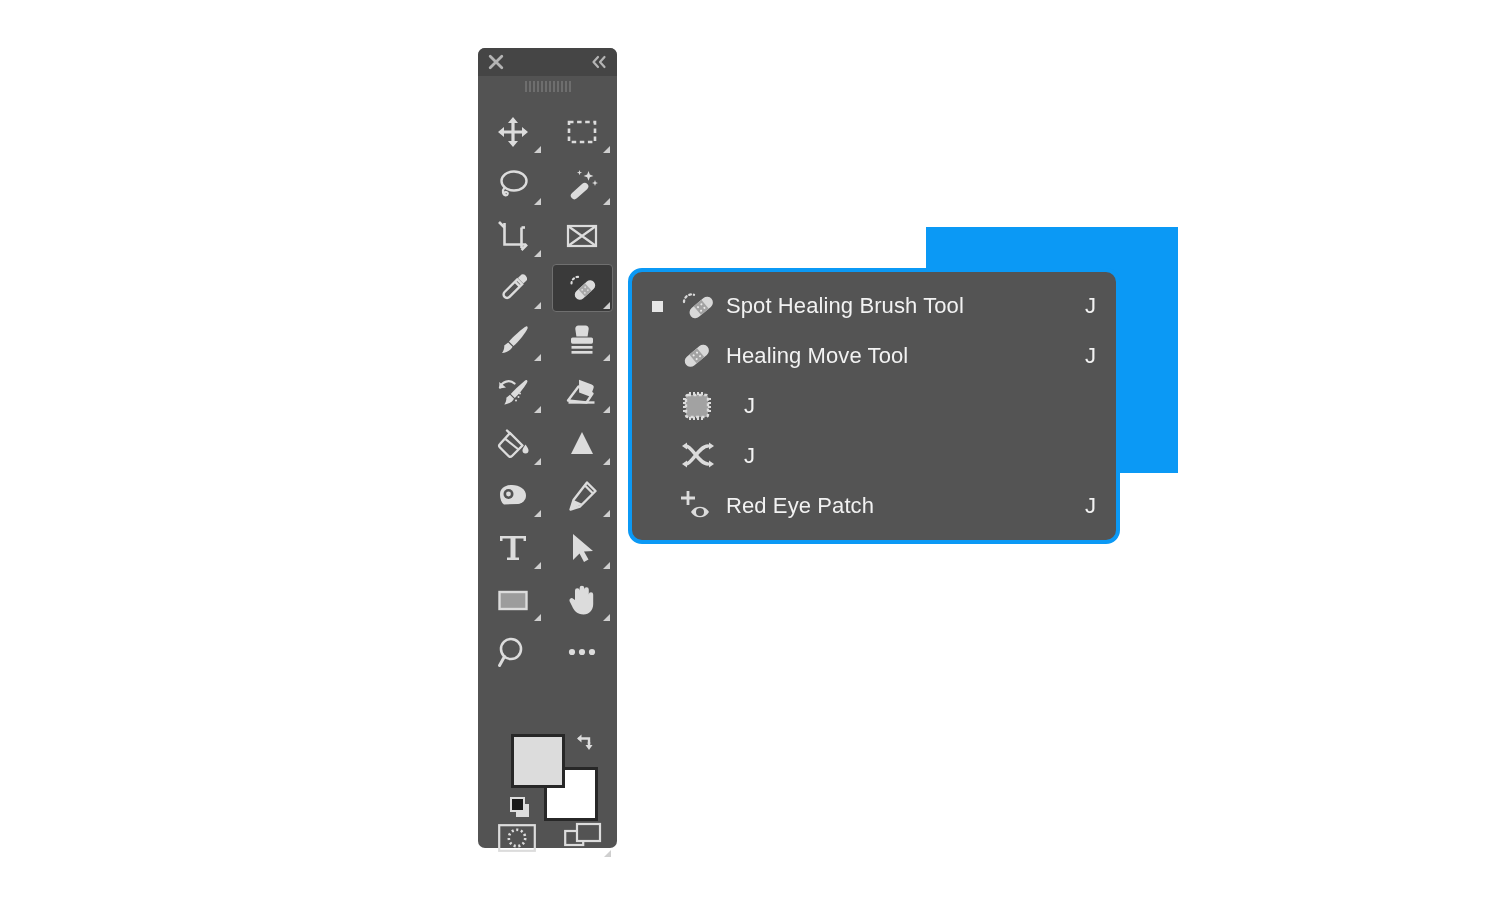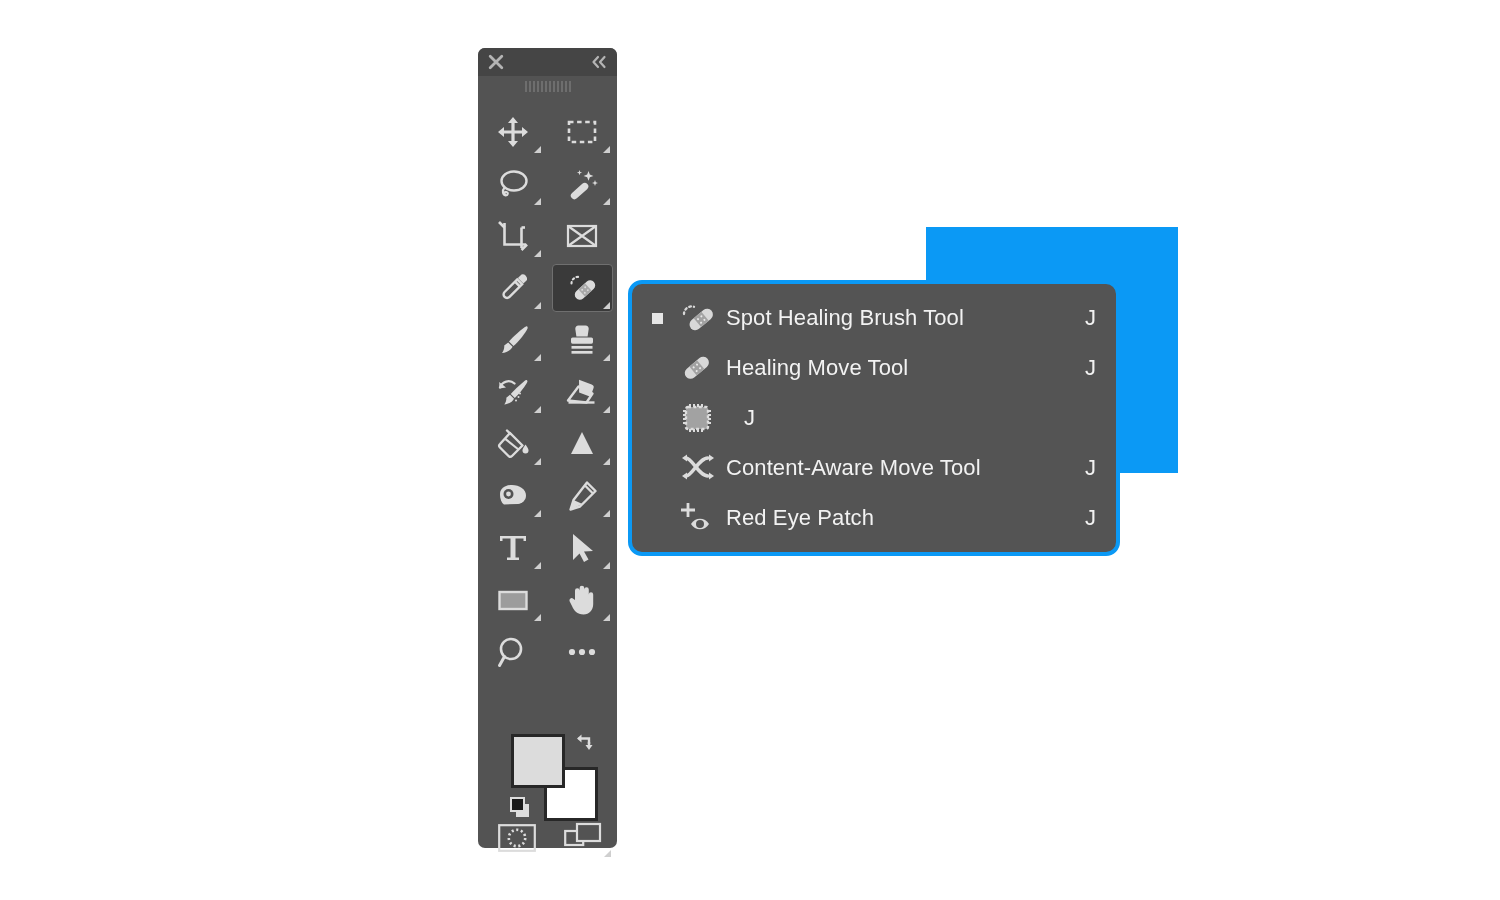--- a/index.html
+++ b/index.html
@@ -172,21 +172,21 @@
   }
   #screenmode-btn .corner-tri {
     right: -9px;
     bottom: -3px;
   }
 
   
   #flyout-menu {
     position: absolute;
     left: 628px;
-    top: 280px;
+    top: 268px;
     width: 492px;
     background: #545454;
     border: 4px solid #0b99f5;
     border-radius: 14px;
     box-sizing: border-box;
     padding: 9px 0 9px 0;
     overflow: hidden;
   }
   .menu-item {
     position: relative;
@@ -628,21 +628,20 @@
     <span class="menu-icon">
       <svg width="44" height="40" viewBox="0 0 44 40">
         <path d="M11 10 C17 10 24 28 33 28" fill="none" stroke="#dcdcdc" stroke-width="3.4" stroke-linecap="round"></path>
         <path d="M11 28 C17 28 24 10 33 10" fill="none" stroke="#dcdcdc" stroke-width="3.4" stroke-linecap="round"></path>
         <path d="M34 6.5 L39 10 L34 13.5 Z" fill="#dcdcdc"></path>
         <path d="M34 24.5 L39 28 L34 31.5 Z" fill="#dcdcdc"></path>
         <path d="M12 6.5 L7 10 L12 13.5 Z" fill="#dcdcdc"></path>
         <path d="M12 24.5 L7 28 L12 31.5 Z" fill="#dcdcdc"></path>
       </svg>
     </span>
-    <span class="menu-label">Content-Aware Move Tool</span>
     <span class="menu-shortcut">J</span>
   </div>
 
   <div class="menu-item">
     <span class="menu-check"></span>
     <span class="menu-icon">
       <svg width="44" height="40" viewBox="0 0 44 40">
         <path d="M13 5 V19 M6 12 H20" stroke="#dcdcdc" stroke-width="2.8" stroke-linecap="butt"></path>
         <path d="M16 26 C20 19 30 19 34 26 C30 33 20 33 16 26 Z" fill="#dcdcdc"></path>
         <circle cx="25" cy="26" r="4" fill="#545454"></circle>

